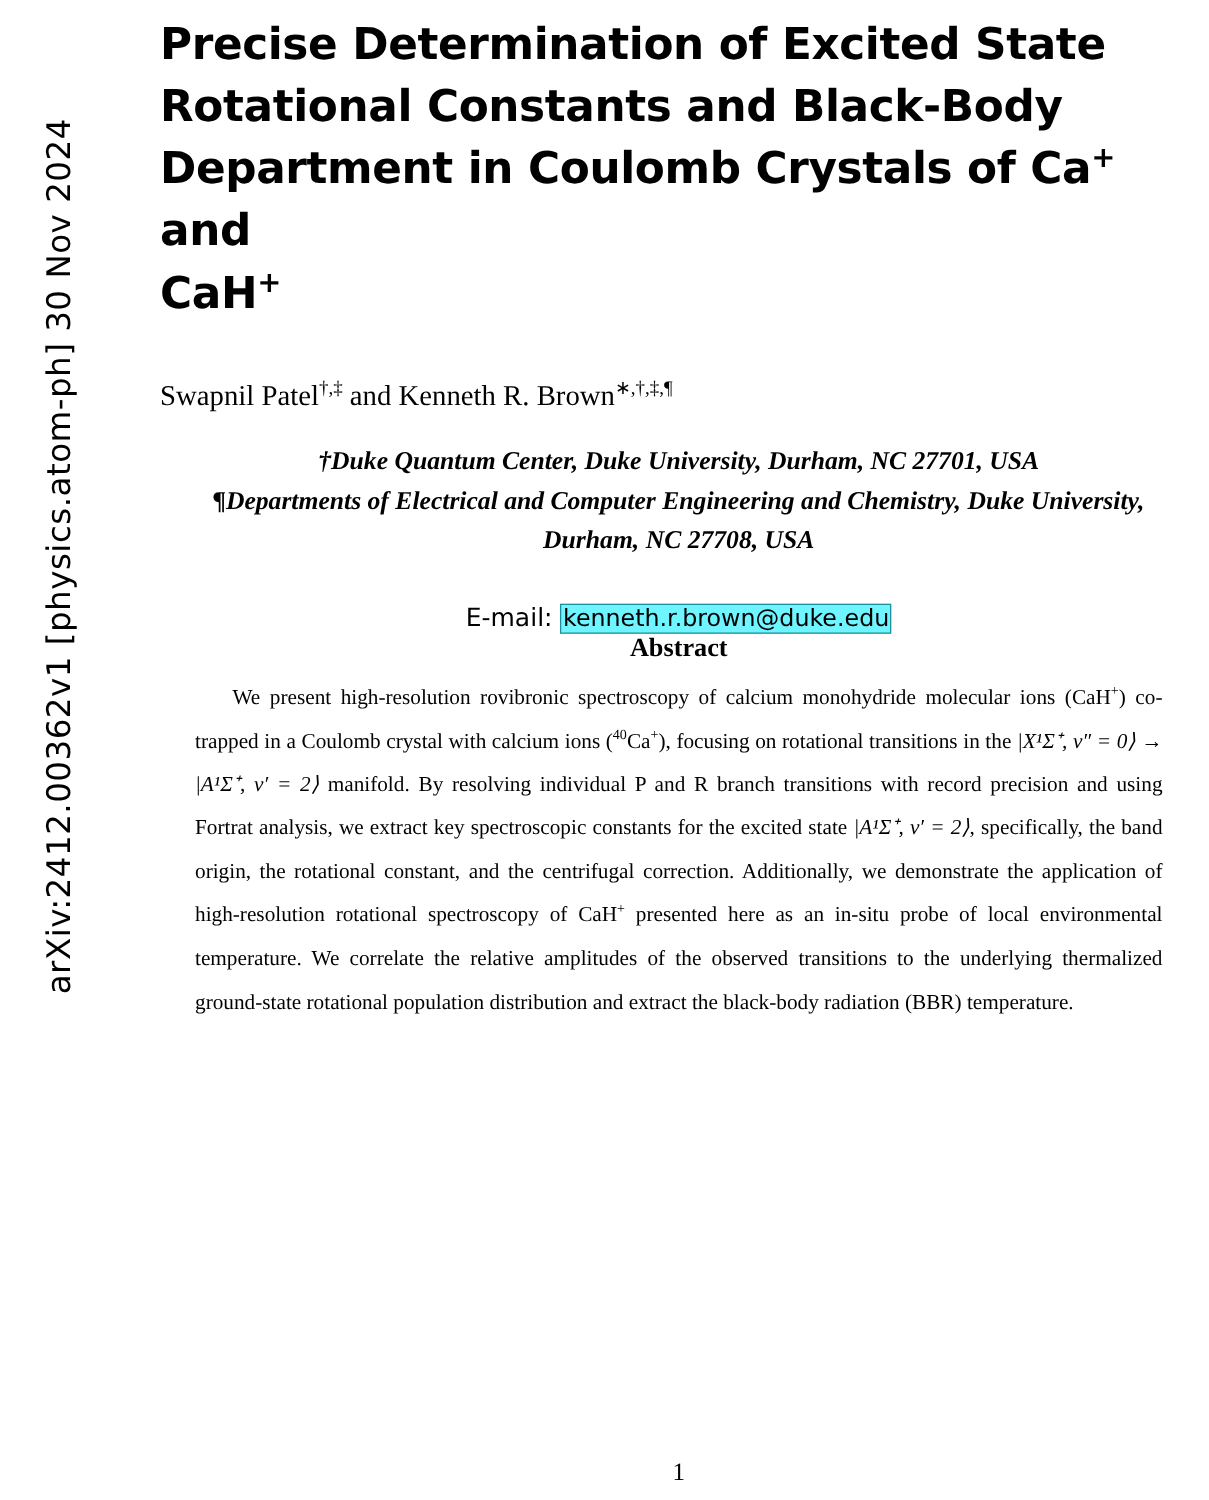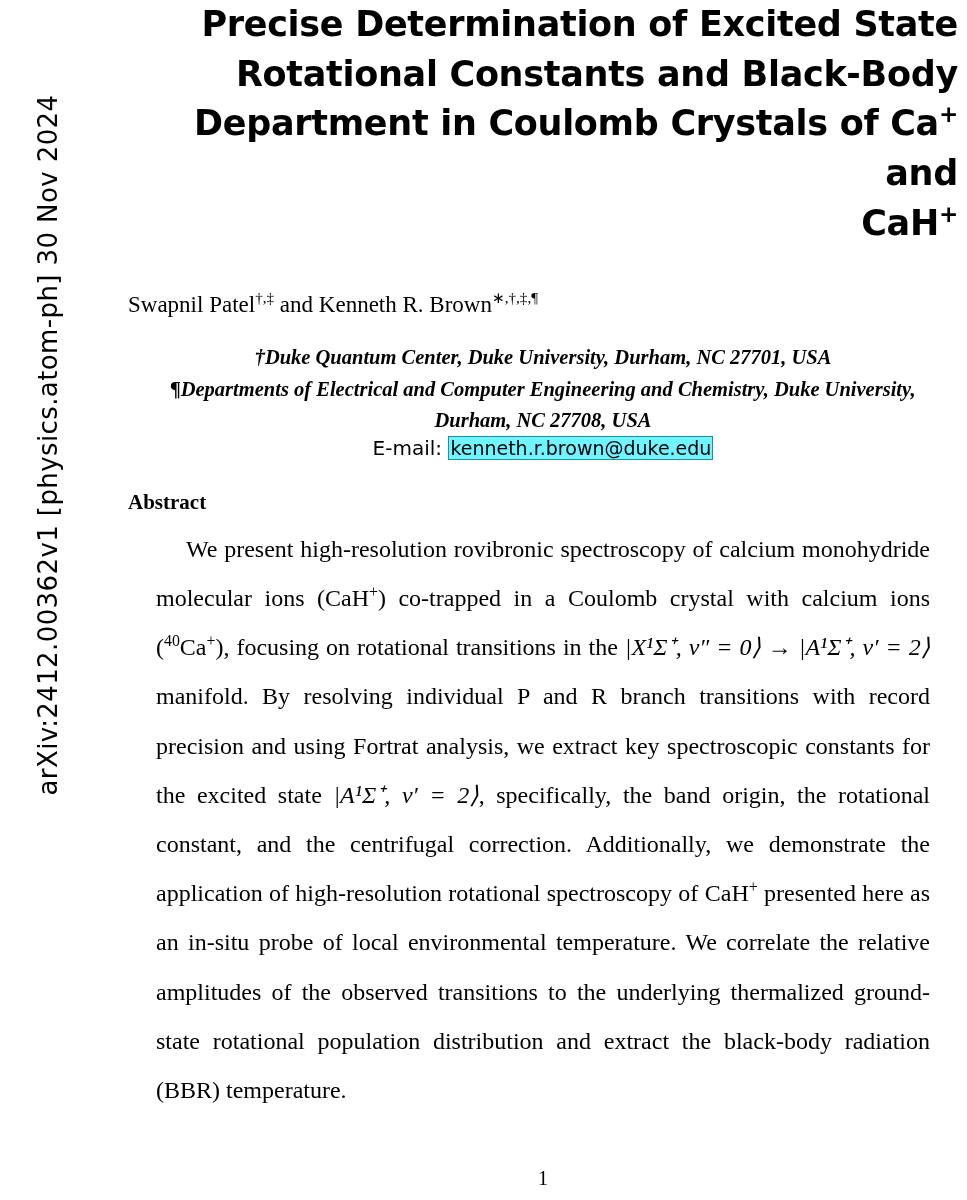--- a/index.html
+++ b/index.html
@@ -39,24 +39,24 @@
     top: 0;
     width: 830px;
     height: 1200px;
   }
 
   .title {
     font-family: "DejaVu Sans", sans-serif;
     font-weight: bold;
     font-size: 35px;
     line-height: 1.42;
-    text-align: right;
+    text-align: left;
     letter-spacing: -0.3px;
     margin: 0;
-    padding-top: 0px;
+    padding-top: 12px;
   }
   .title .ln {
     display: block;
   }
 
   .authors {
     font-family: Liberation Serif, serif;
     font-size: 23px;
     text-align: left;
     margin-top: 44px;
@@ -69,41 +69,42 @@
     text-align: center;
     line-height: 1.52;
     margin-top: 24px;
   }
   .affil .ln { display: block; font-weight: bold; }
 
   .email-line {
     font-family: "DejaVu Sans", sans-serif;
     font-size: 20px;
     text-align: center;
+    margin-top: 34px;
   }
   .email-link {
     background: #6ff5ff;
     border: 1px solid #1f8f9c;
     padding: 0 1px;
     color: #000000;
     text-decoration: none;
     font-size: 19px;
     font-family: "DejaVu Sans", sans-serif;
   }
 
   .abstract-head {
     font-family: "Liberation Serif", serif;
     font-weight: bold;
     font-size: 21px;
-    margin-top: 30px;
+    text-align: center;
   }
 
   .abstract-body {
     font-family: "Liberation Serif", serif;
-    font-size: 24px;
+    font-size: 17px;
     line-height: 2.05;
     text-align: justify;
     text-justify: inter-word;
     margin: 10px 28px 0 28px;
   }
   .abstract-body .first-indent { padding-left: 30px; }
 
   sup { font-size: 0.66em; vertical-align: super; line-height: 0; }
   .mi { font-family: "Liberation Serif", serif; font-style: italic; }
 

